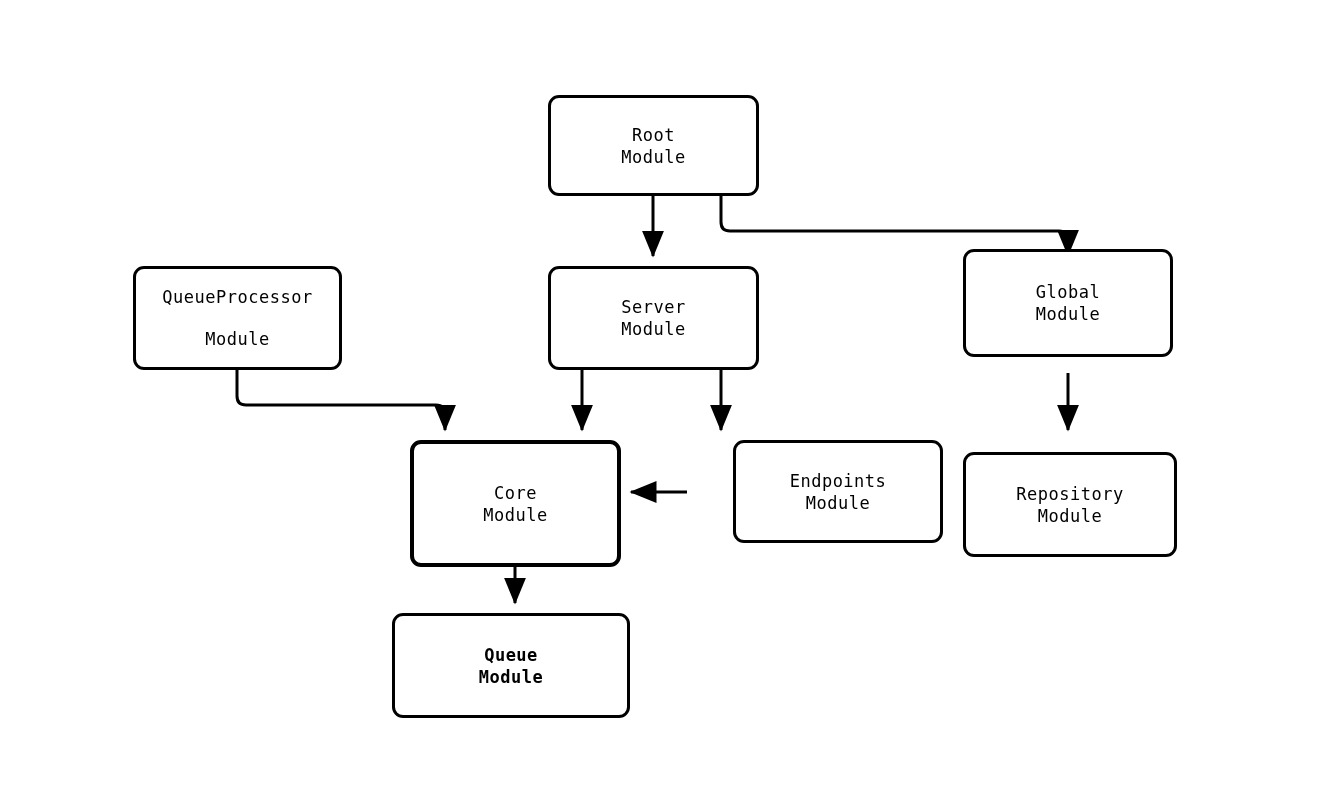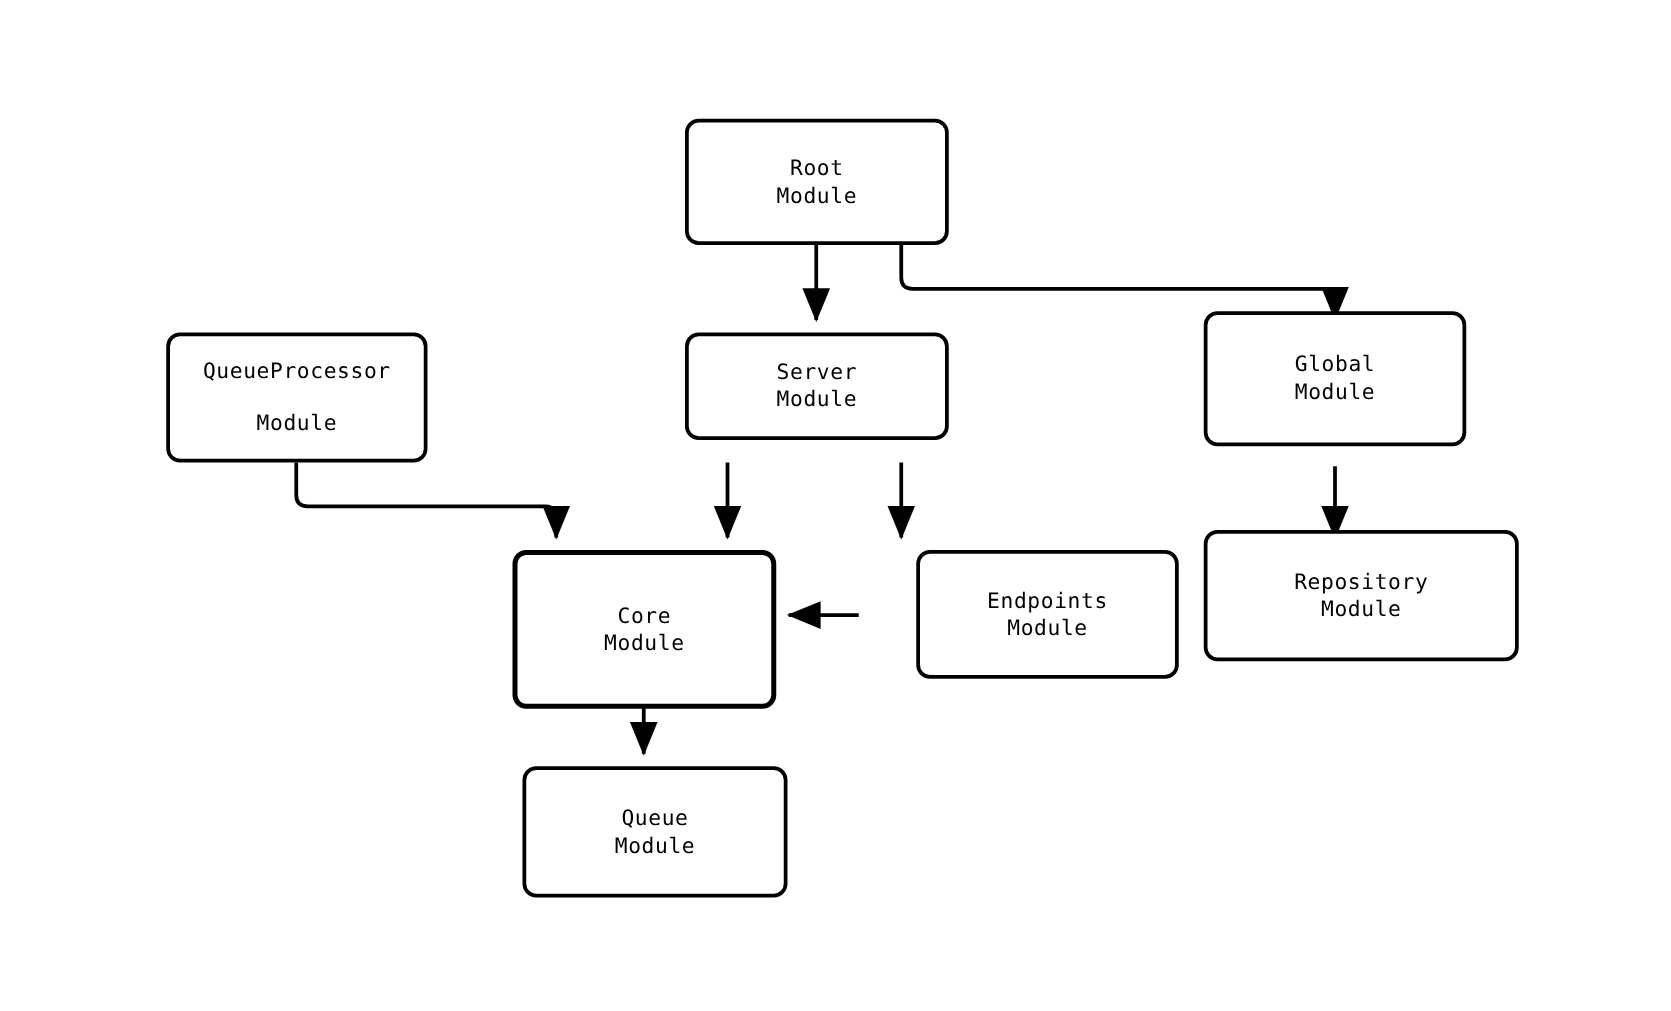--- a/index.html
+++ b/index.html
@@ -74,39 +74,39 @@
 
   <div id="nodes-group">
       <div class="node" style="left: 548px; top: 95px; width: 211px; height: 101px;">
         <span class="node-line">Root</span>
         <span class="node-line">Module</span>
       </div>
       <div class="node" style="left: 133px; top: 266px; width: 209px; height: 104px; gap: 20px;">
         <span class="node-line">QueueProcessor</span>
         <span class="node-line">Module</span>
       </div>
-      <div class="node" style="left: 548px; top: 266px; width: 211px; height: 86px;">
+      <div class="node" style="left: 548px; top: 266px; width: 211px; height: 104px;">
         <span class="node-line">Server</span>
         <span class="node-line">Module</span>
       </div>
       <div class="node" style="left: 963px; top: 249px; width: 210px; height: 108px;">
         <span class="node-line">Global</span>
         <span class="node-line">Module</span>
       </div>
       <div class="node emphasis" style="left: 410px; top: 440px; width: 211px; height: 127px;">
         <span class="node-line">Core</span>
         <span class="node-line">Module</span>
       </div>
       <div class="node" style="left: 687px; top: 440px; width: 210px; height: 103px; margin-left: 46px;">
         <span class="node-line">Endpoints</span>
         <span class="node-line">Module</span>
       </div>
-      <div class="node" style="left: 963px; top: 424px; width: 252px; height: 105px;">
+      <div class="node" style="left: 963px; top: 452px; width: 214px; height: 105px;">
         <span class="node-line">Repository</span>
         <span class="node-line">Module</span>
       </div>
-      <div class="node" style="left: 418px; top: 613px; width: 212px; height: 105px;">
+      <div class="node" style="left: 392px; top: 613px; width: 238px; height: 105px; font-weight: bold;">
         <span class="node-line">Queue</span>
         <span class="node-line">Module</span>
       </div>
     </div>
 
 </div>
 
 </body></html>

